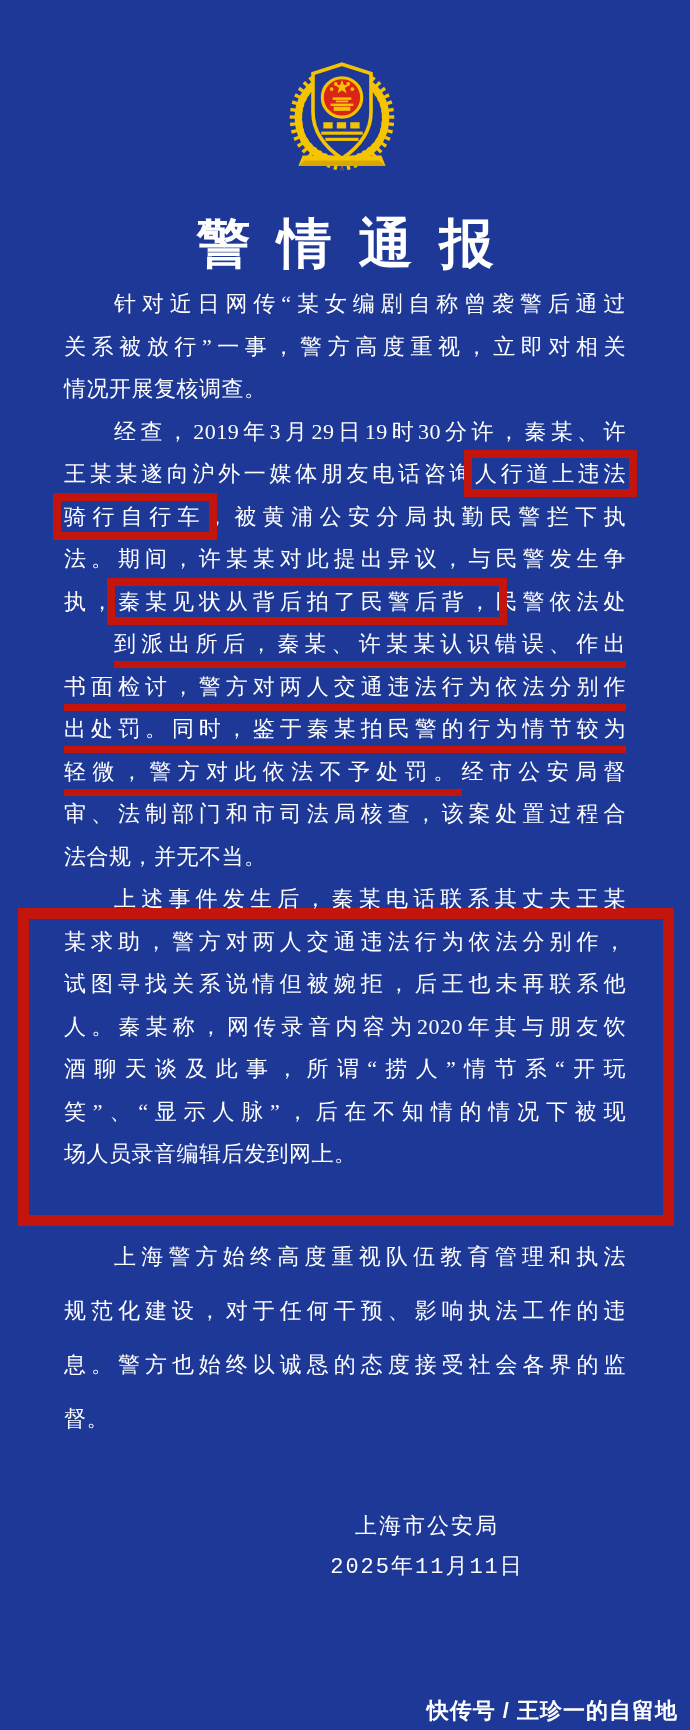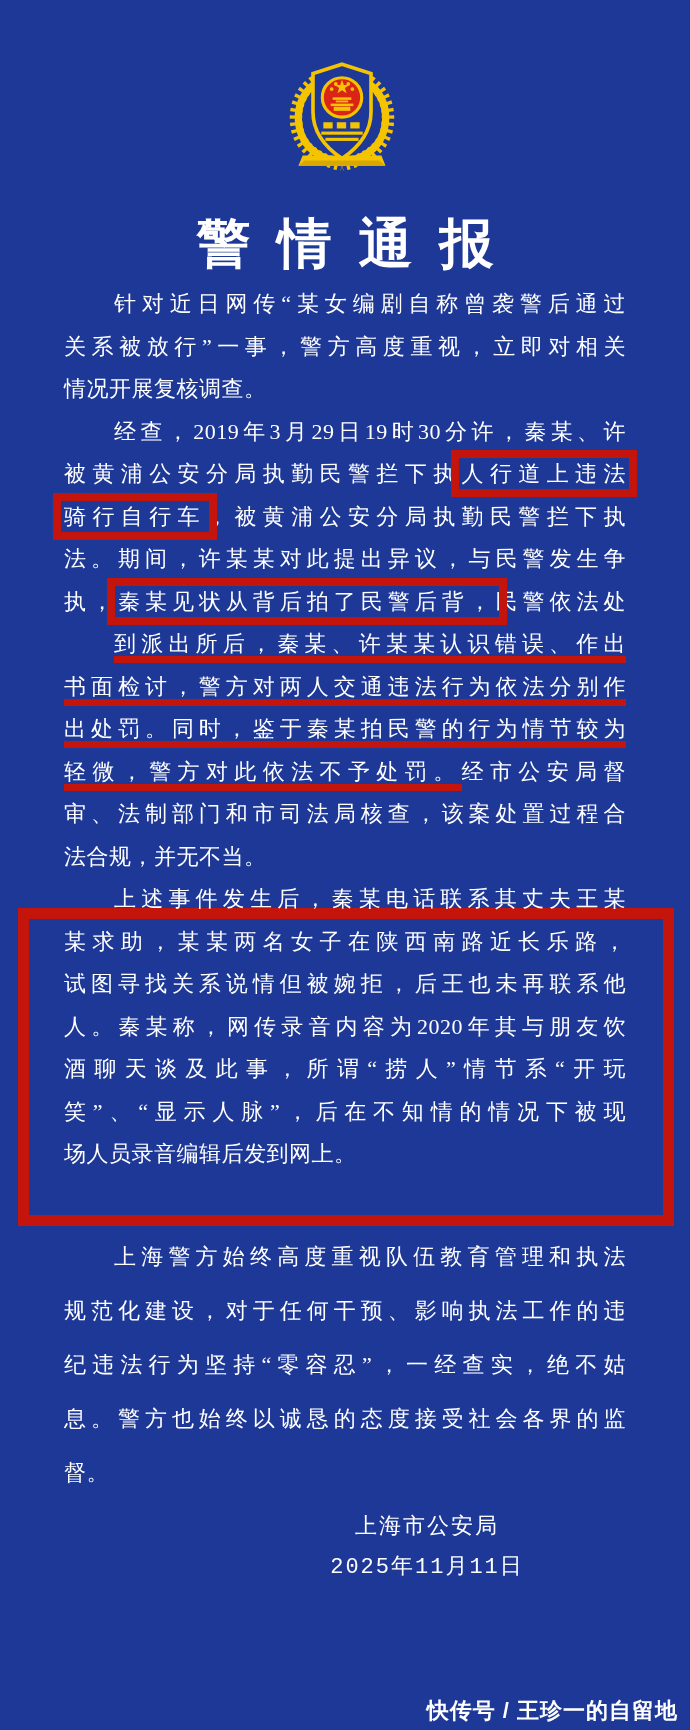--- a/index.html
+++ b/index.html
@@ -30,21 +30,21 @@
   .line{
     height:42.5px;line-height:42.5px;
     font-size:22px;
     text-align:justify;text-align-last:justify;
     letter-spacing:0.5px;
   }
   .main-text2 .line{height:54px;line-height:54px;}
   .line.indent{text-indent:50px;}
   .line.plast{text-align-last:left;}
   .hl-box{outline:8px solid var(--red);outline-offset:3px;}
-  .hl-ul{border-bottom:7px solid var(--red);}
+  .hl-ul{border-bottom:7px solid var(--red);padding-bottom:5px;}
   .p4-box{
     position:absolute;left:18px;top:908px;width:656px;height:318px;
     border:11px solid var(--red);box-sizing:border-box;
   }
   .sig-block{position:absolute;left:277px;top:1508px;width:300px;text-align:center;}
   .sig-line{font-size:22px;height:40px;line-height:40px;letter-spacing:2px;font-family:Liberation Mono, monospace;}
   .watermark{
     position:absolute;right:12px;top:1696px;
     font-family:"Liberation Sans","DejaVu Sans",sans-serif;
     font-weight:bold;font-size:22px;letter-spacing:1px;color:var(--white);
@@ -89,45 +89,44 @@
 
 <div class="p4-box"></div>
 
 <div class="main-text">
 
   <div class="line indent"><span>针对近日网传“某女编剧自称曾袭警后通过</span></div>
   <div class="line"><span>关系被放行”一事，警方高度重视，立即对相关</span></div>
   <div class="line plast"><span>情况开展复核调查。</span></div>
 
   <div class="line indent"><span>经查，2019年3月29日19时30分许，秦某、许</span></div>
-  <div class="line"><span>被黄浦公安分局执勤民警拦下执</span><span class="hl-box">人行道上违法</span></div>
+  <div class="line"><span>王某某遂向沪外一媒体朋友电话咨询</span><span class="hl-box">人行道上违法</span></div>
   <div class="line"><span class="hl-box">骑行自行车</span><span>，被黄浦公安分局执勤民警拦下执</span></div>
   <div class="line"><span>法。期间，许某某对此提出异议，与民警发生争</span></div>
   <div class="line"><span>执，</span><span class="hl-box">秦某见状从背后拍了民警后背，</span><span>民警依法处</span></div>
 
   <div class="line indent"><span class="hl-ul">到派出所后，秦某、许某某认识错误、作出</span></div>
   <div class="line"><span class="hl-ul">书面检讨，警方对两人交通违法行为依法分别作</span></div>
   <div class="line"><span class="hl-ul">出处罚。同时，鉴于秦某拍民警的行为情节较为</span></div>
   <div class="line"><span class="hl-ul">轻微，警方对此依法不予处罚。</span><span>经市公安局督</span></div>
   <div class="line"><span>审、法制部门和市司法局核查，该案处置过程合</span></div>
   <div class="line plast"><span>法合规，并无不当。</span></div>
 
   <div class="line indent"><span>上述事件发生后，秦某电话联系其丈夫王某</span></div>
-  <div class="line"><span>某求助，某某两名女子在陕西南路近长乐路，</span></div>
+  <div class="line"><span>某求助，警方对两人交通违法行为依法分别作，</span></div>
   <div class="line"><span>试图寻找关系说情但被婉拒，后王也未再联系他</span></div>
   <div class="line"><span>人。秦某称，网传录音内容为2020年其与朋友饮</span></div>
   <div class="line"><span>酒聊天谈及此事，所谓“捞人”情节系“开玩</span></div>
   <div class="line"><span>笑”、“显示人脉”，后在不知情的情况下被现</span></div>
   <div class="line plast"><span>场人员录音编辑后发到网上。</span></div>
 </div>
 
 <div class="main-text2">
   <div class="line indent"><span>上海警方始终高度重视队伍教育管理和执法</span></div>
   <div class="line"><span>规范化建设，对于任何干预、影响执法工作的违</span></div>
-  <div class="line"><span>纪违法行为坚持“零容忍”，一经查实，绝不姑</span></div>
   <div class="line"><span>息。警方也始终以诚恳的态度接受社会各界的监</span></div>
   <div class="line plast"><span>督。</span></div>
 </div>
 
 <div class="sig-block">
   <div class="sig-line">上海市公安局</div>
   <div class="sig-line">2025年11月11日</div>
 </div>
 
 <div class="watermark">快传号 / 王珍一的自留地</div>

